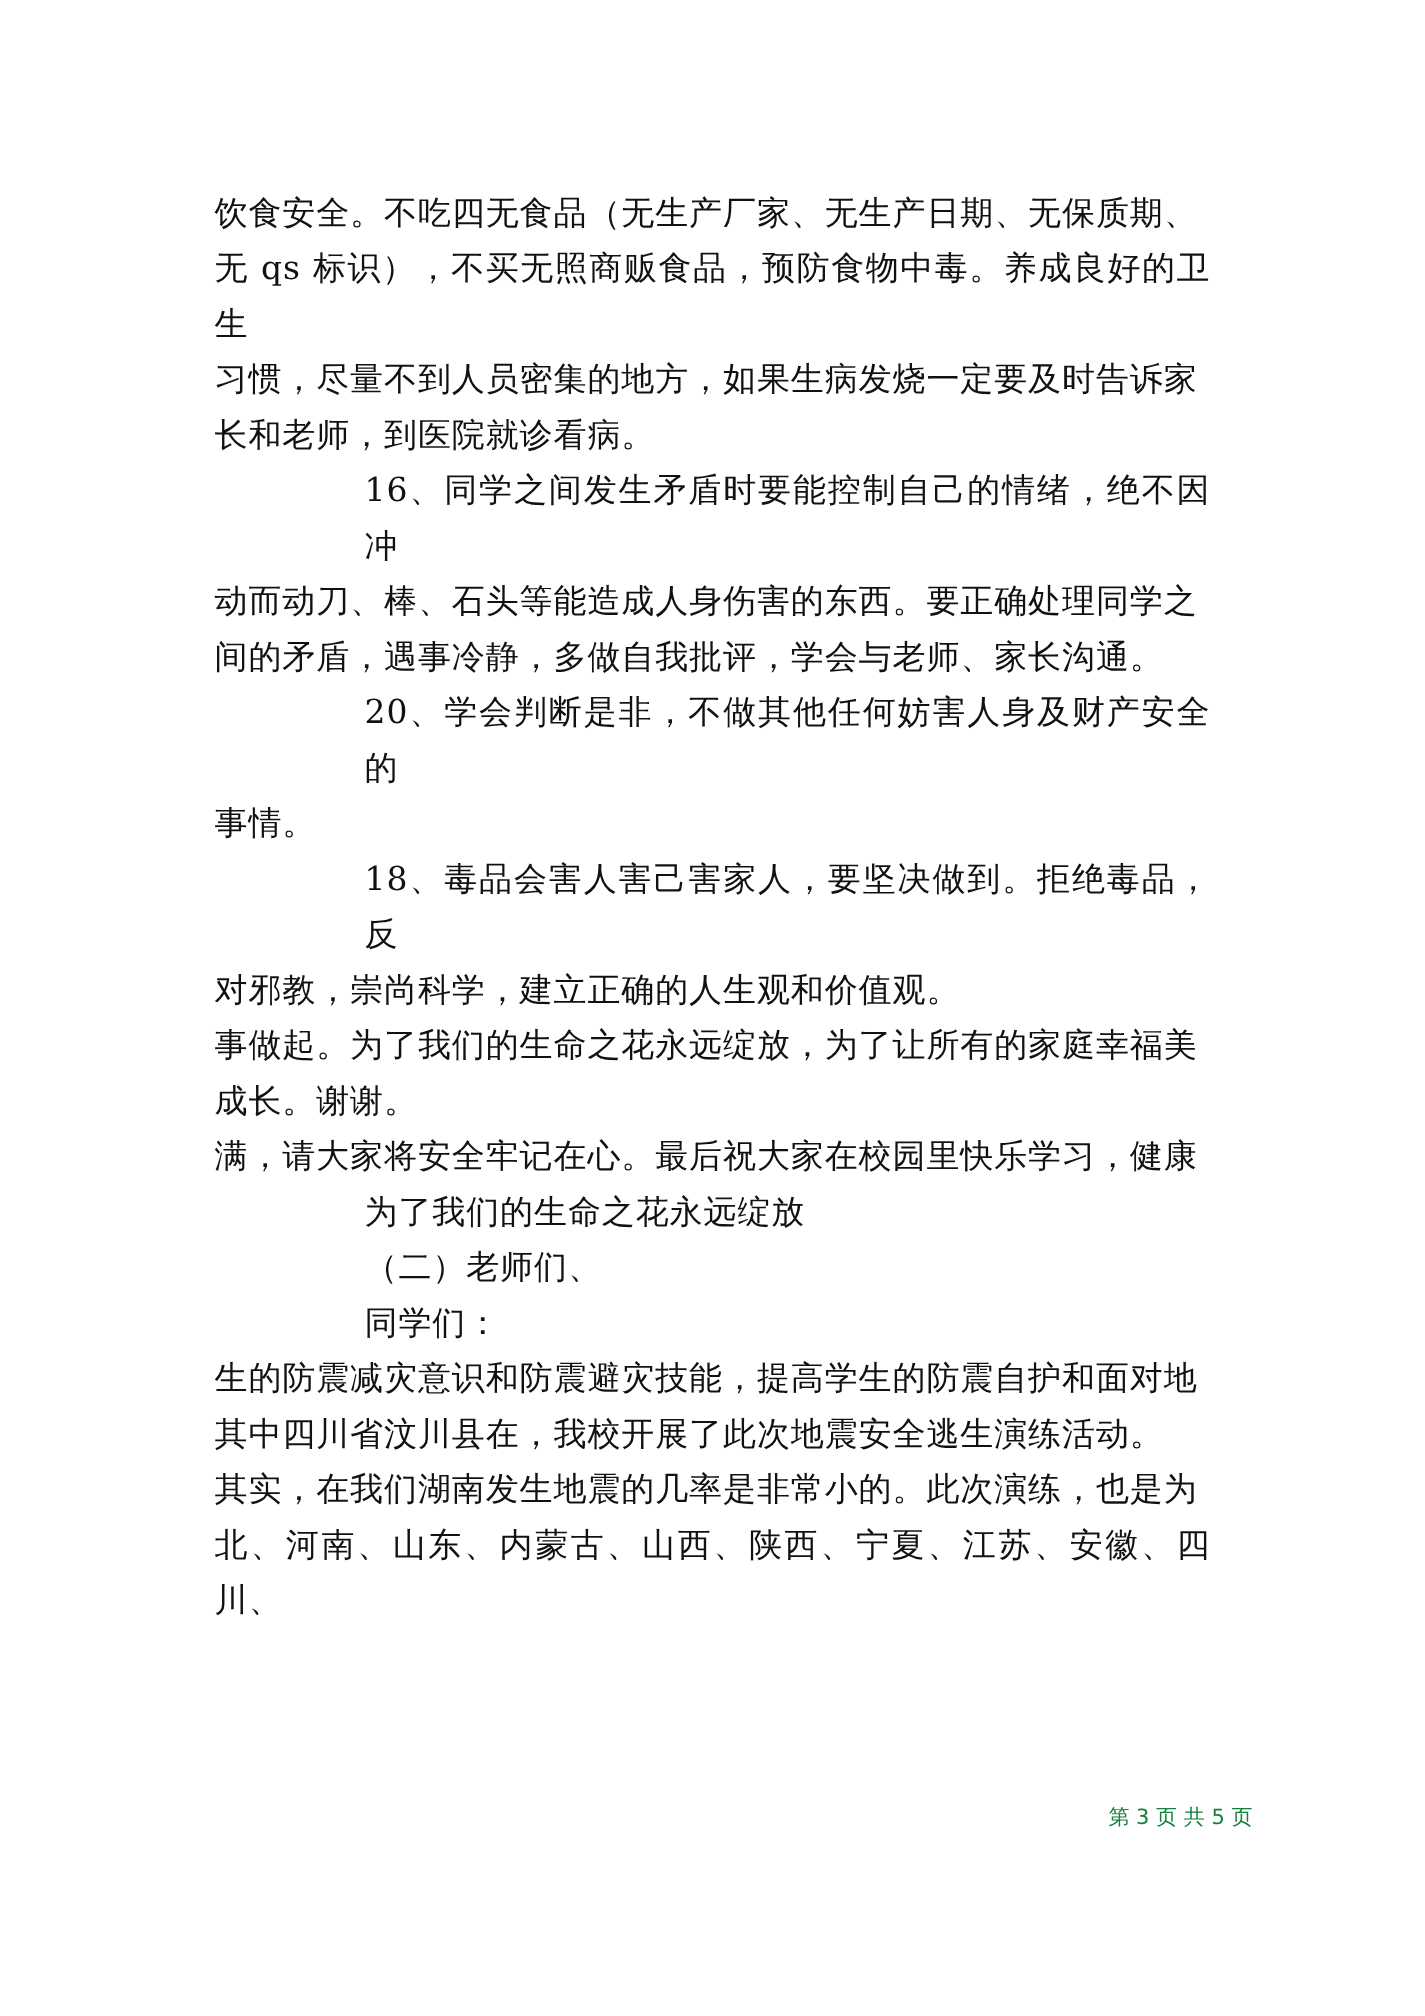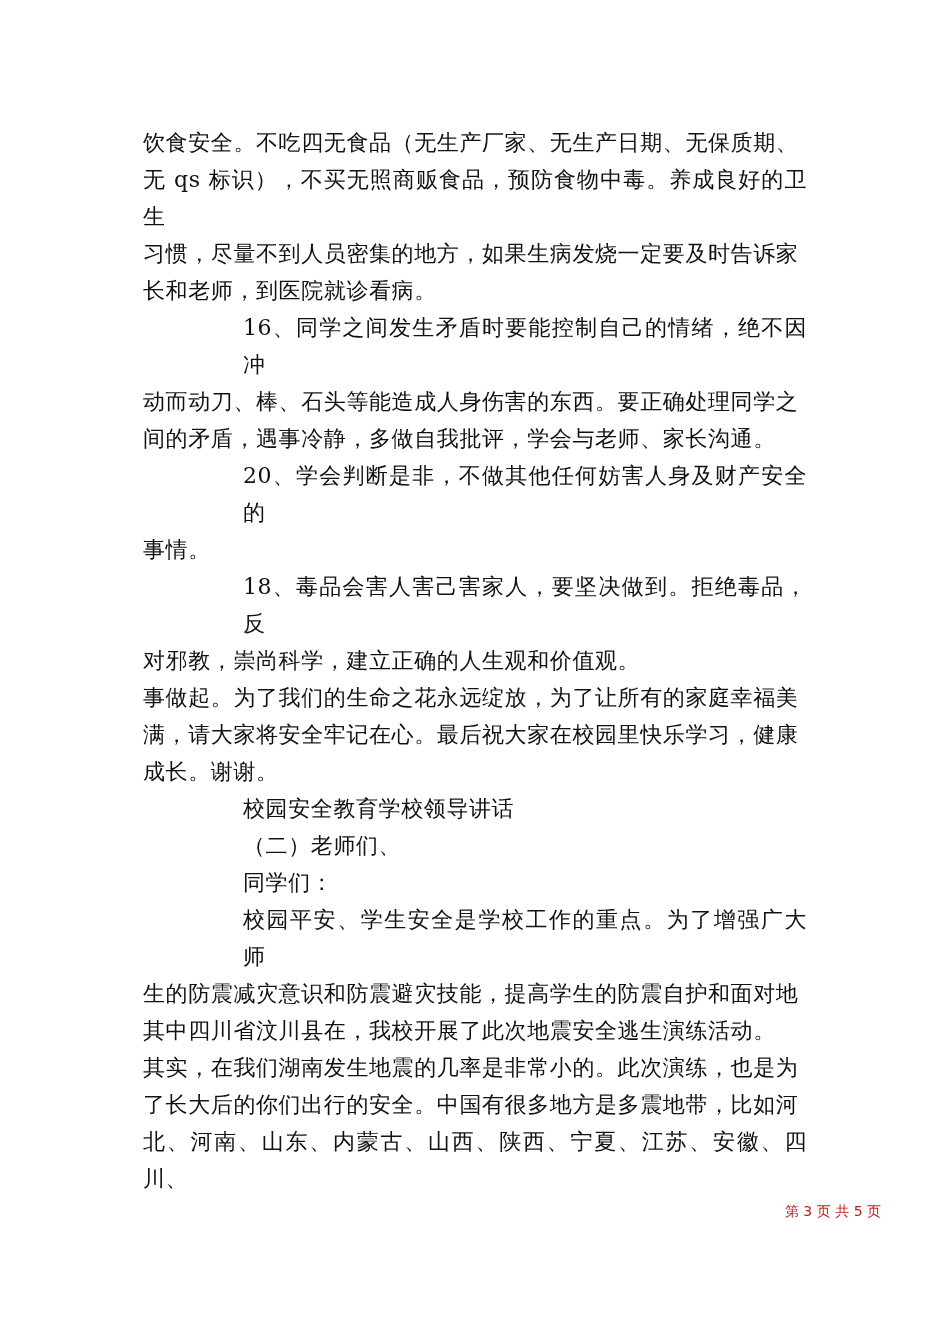--- a/index.html
+++ b/index.html
@@ -7,48 +7,46 @@
   .page { position: absolute; left: 0; top: 0; width: 801px; height: 1344px; background: #fff; }
   .content {
     position: absolute; left: 143px; top: 124px; width: 664px;
     font-family: "DejaVu Serif", "Liberation Serif", serif;
     font-size: 22px; line-height: 37px; color: #111;
     letter-spacing: 0.6px;
   }
   .p { margin: 0; text-align: justify; text-align-last: left; }
   .indent-only { padding-left: 100px; }
   .footer {
-    position: absolute; left: 741px; top: 1203px; width: 140px;
+    position: absolute; left: 695px; top: 1203px; width: 140px;
     font-family: "DejaVu Sans", "Liberation Sans", sans-serif;
-    font-size: 14px; color: #b91c1c; text-align: right;
+    font-size: 14px; color: #15803d; text-align: right;
   }
 </style>
 </head>
 <body>
 
 <div class="page">
   <div class="content" id="content">
       <div class="p">饮食安全。不吃四无食品（无生产厂家、无生产日期、无保质期、</div>
       <div class="p">无 qs 标识），不买无照商贩食品，预防食物中毒。养成良好的卫生</div>
       <div class="p">习惯，尽量不到人员密集的地方，如果生病发烧一定要及时告诉家</div>
       <div class="p">长和老师，到医院就诊看病。</div>
       <div class="p indent-only">16、同学之间发生矛盾时要能控制自己的情绪，绝不因冲</div>
       <div class="p">动而动刀、棒、石头等能造成人身伤害的东西。要正确处理同学之</div>
       <div class="p">间的矛盾，遇事冷静，多做自我批评，学会与老师、家长沟通。</div>
       <div class="p indent-only">20、学会判断是非，不做其他任何妨害人身及财产安全的</div>
       <div class="p">事情。</div>
       <div class="p indent-only">18、毒品会害人害己害家人，要坚决做到。拒绝毒品，反</div>
       <div class="p">对邪教，崇尚科学，建立正确的人生观和价值观。</div>
       <div class="p">事做起。为了我们的生命之花永远绽放，为了让所有的家庭幸福美</div>
+      <div class="p">成长。谢谢。</div>
       <div class="p">满，请大家将安全牢记在心。最后祝大家在校园里快乐学习，健康</div>
-      <div class="p">成长。谢谢。</div>
-      <div class="p indent-only">校园安全教育学校领导讲话</div>
+      <div class="p indent-only">为了我们的生命之花永远绽放</div>
       <div class="p indent-only">（二）老师们、</div>
       <div class="p indent-only">同学们：</div>
-      <div class="p indent-only">校园平安、学生安全是学校工作的重点。为了增强广大师</div>
       <div class="p">生的防震减灾意识和防震避灾技能，提高学生的防震自护和面对地</div>
       <div class="p">其中四川省汶川县在，我校开展了此次地震安全逃生演练活动。</div>
       <div class="p">其实，在我们湖南发生地震的几率是非常小的。此次演练，也是为</div>
-      <div class="p">了长大后的你们出行的安全。中国有很多地方是多震地带，比如河</div>
       <div class="p">北、河南、山东、内蒙古、山西、陕西、宁夏、江苏、安徽、四川、</div>
     </div>
   <div class="footer">第 3 页 共 5 页</div>
 </div>
 
 </body></html>

